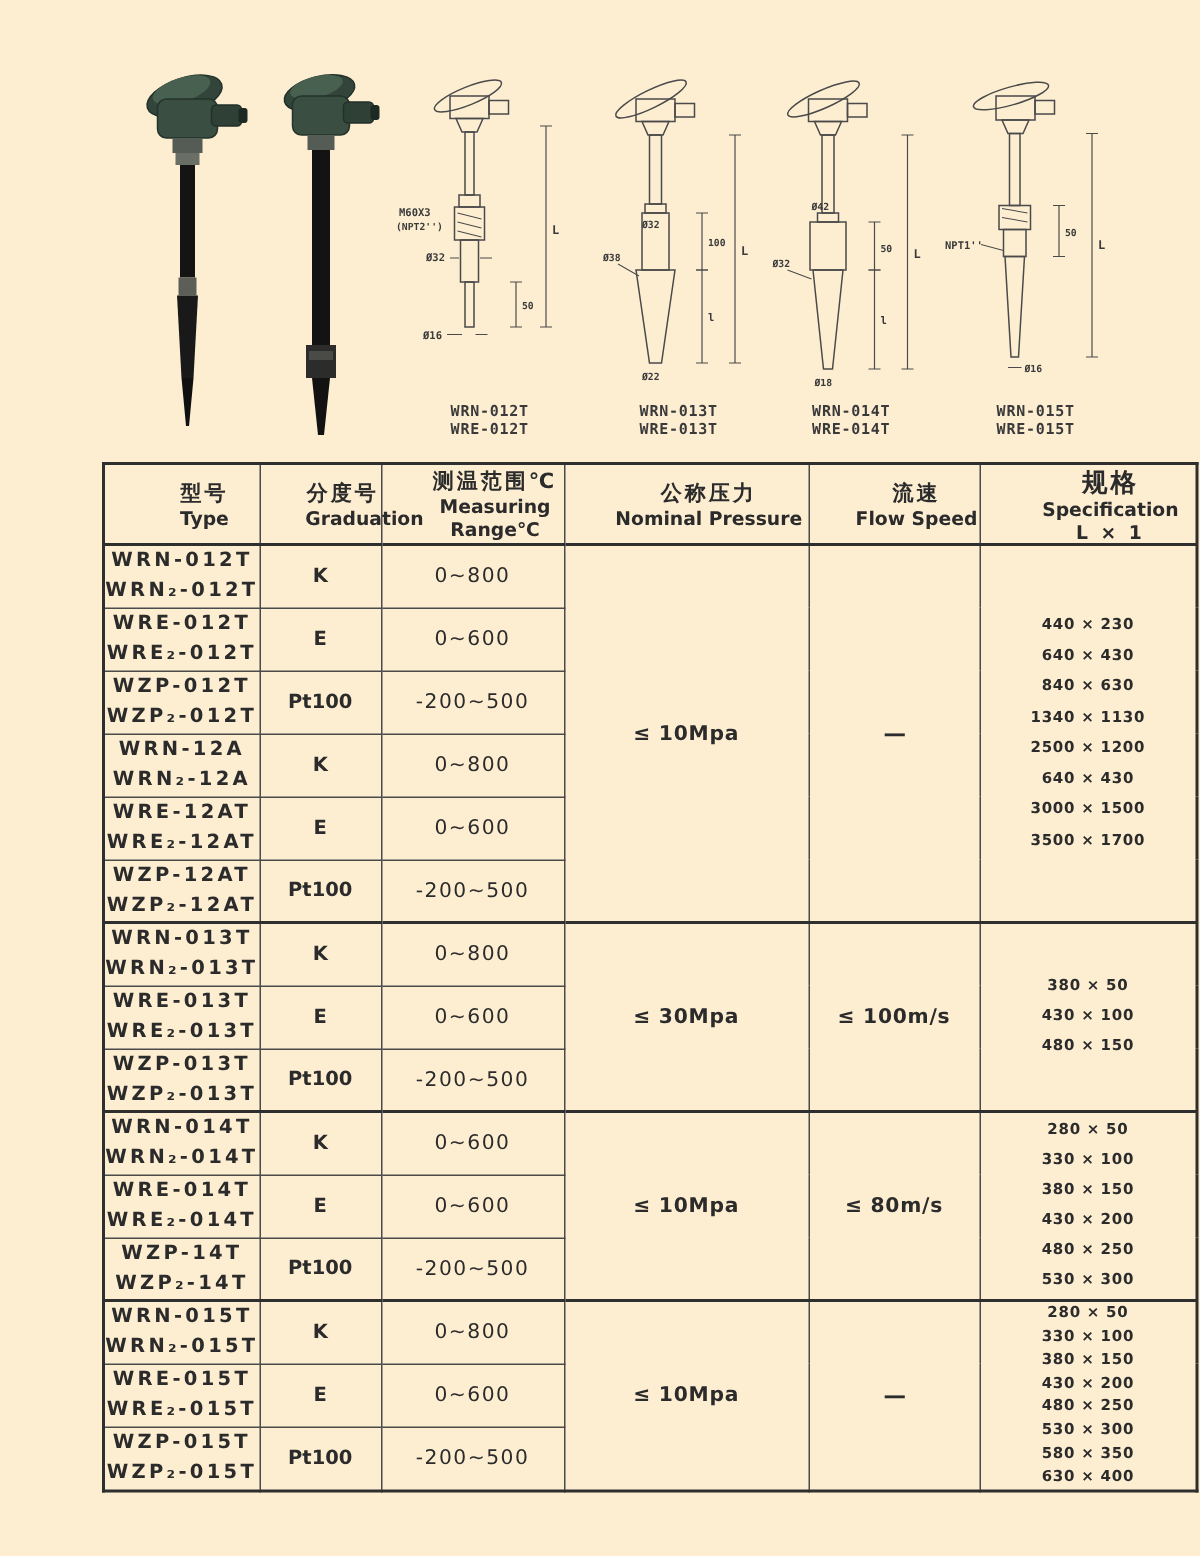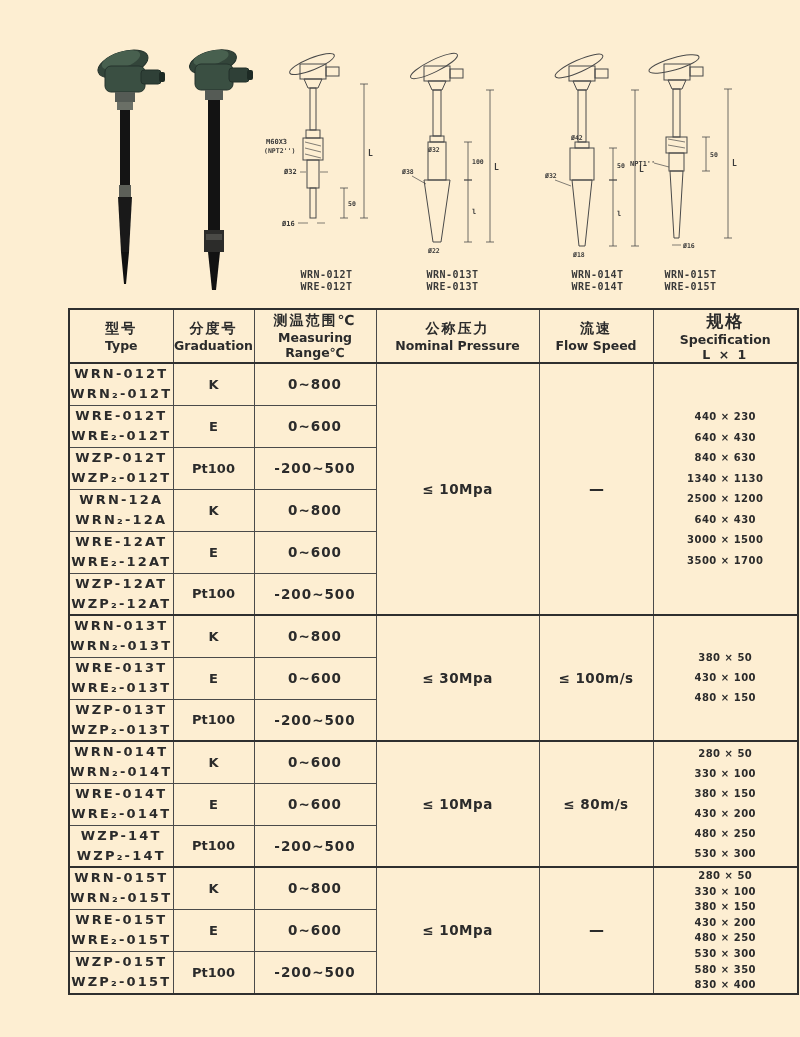--- a/index.html
+++ b/index.html
@@ -28,31 +28,31 @@
   .spec-table {
     position:absolute; left:68px; top:308px; width:729px;
     border-collapse:collapse; table-layout:fixed;
     border:2px solid #2f2f2f;
   }
   .spec-table th, .spec-table td {
     border:1px solid #4a4a4a;
     text-align:center; vertical-align:middle;
     padding:0;
   }
-  .spec-table thead th { height:50px; border-bottom:2px solid #2f2f2f; }
+  .spec-table thead th { height:50px; border-bottom:2px solid #2f2f2f;padding-left:30px; }
   .spec-table tbody td { height:42px; }
   tr.group-start td { border-top:2px solid #2f2f2f; }
 
   .hd-cn { font-size:14px; font-weight:bold; letter-spacing:2px; }
   .hd-en { font-size:12.5px; margin-top:0; }
   .hd-sub { font-size:12.5px; margin-top:0; letter-spacing:2px; }
 
   .model { font-size:13px; font-weight:bold; letter-spacing:2.2px; line-height:20px; }
   .grad  { font-size:13px; font-weight:bold; }
-  .range { font-size:13.5px; font-weight:bold; letter-spacing:1px; }
+  .range { font-size:13.5px; font-weight:normal; letter-spacing:1px; }
   .press, .flow { font-size:13.5px; font-weight:bold; letter-spacing:.5px;margin-left:12px; }
   .flow-dash { font-size:15px; letter-spacing:-1px; }
 
   .spec-list { font-size:10px; font-weight:bold; letter-spacing:.5px; }
   .spec-list span { display:block; }
   .lh20 span { line-height:20px; }
   .lh21 span { line-height:20.5px; }
   .lh15 span { line-height:15.6px; }
 </style>
 </head>
@@ -143,21 +143,21 @@
     <path d="M100 40 v152 M96 40 h8 M96 192 h8" stroke-width=".8"></path>
     <text class="dwg-label" x="104" y="120" font-size="8" fill="#3a3a3a" stroke="none" font-weight="bold">L</text>
     <text class="dwg-label" x="38" y="203" font-size="6.5" fill="#3a3a3a" stroke="none" font-weight="bold">Ø22</text>
   </svg>
   <div class="caption">
     <div>WRN-013T</div>
     <div>WRE-013T</div>
   </div>
 </div>
 
-<div class="abs drawing" style="left:535px;">
+<div class="abs drawing" style="left:505px;">
   <svg width="125" height="215" viewBox="0 0 125 215" fill="none" stroke="#4a4a4a" stroke-width="1">
     <ellipse cx="44" cy="16" rx="26" ry="6" transform="rotate(-24 44 16)"></ellipse>
     <rect x="34" y="16" width="26" height="15"></rect>
     <rect x="60" y="19" width="13" height="9"></rect>
     <polygon points="38,31 56,31 52,40 42,40"></polygon>
     <rect x="43" y="40" width="8" height="52"></rect>
     <rect x="40" y="92" width="14" height="6"></rect>
     <rect x="35" y="98" width="24" height="32"></rect>
     <polygon points="37,130 57,130 50,196 44,196"></polygon>
 
@@ -416,21 +416,21 @@
       <td class="flow flow-dash" rowspan="3">—</td>
       <td rowspan="3">
         <div class="spec-list lh15">
           <span>280 × 50</span>
           <span>330 × 100</span>
           <span>380 × 150</span>
           <span>430 × 200</span>
           <span>480 × 250</span>
           <span>530 × 300</span>
           <span>580 × 350</span>
-          <span>830 × 400</span>
+          <span>630 × 400</span>
         </div>
       </td>
     </tr>
     <tr>
       <td>
           <div class="model">
             <div>WRE-015T</div>
             <div>WRE₂-015T</div>
           </div>
         </td>

